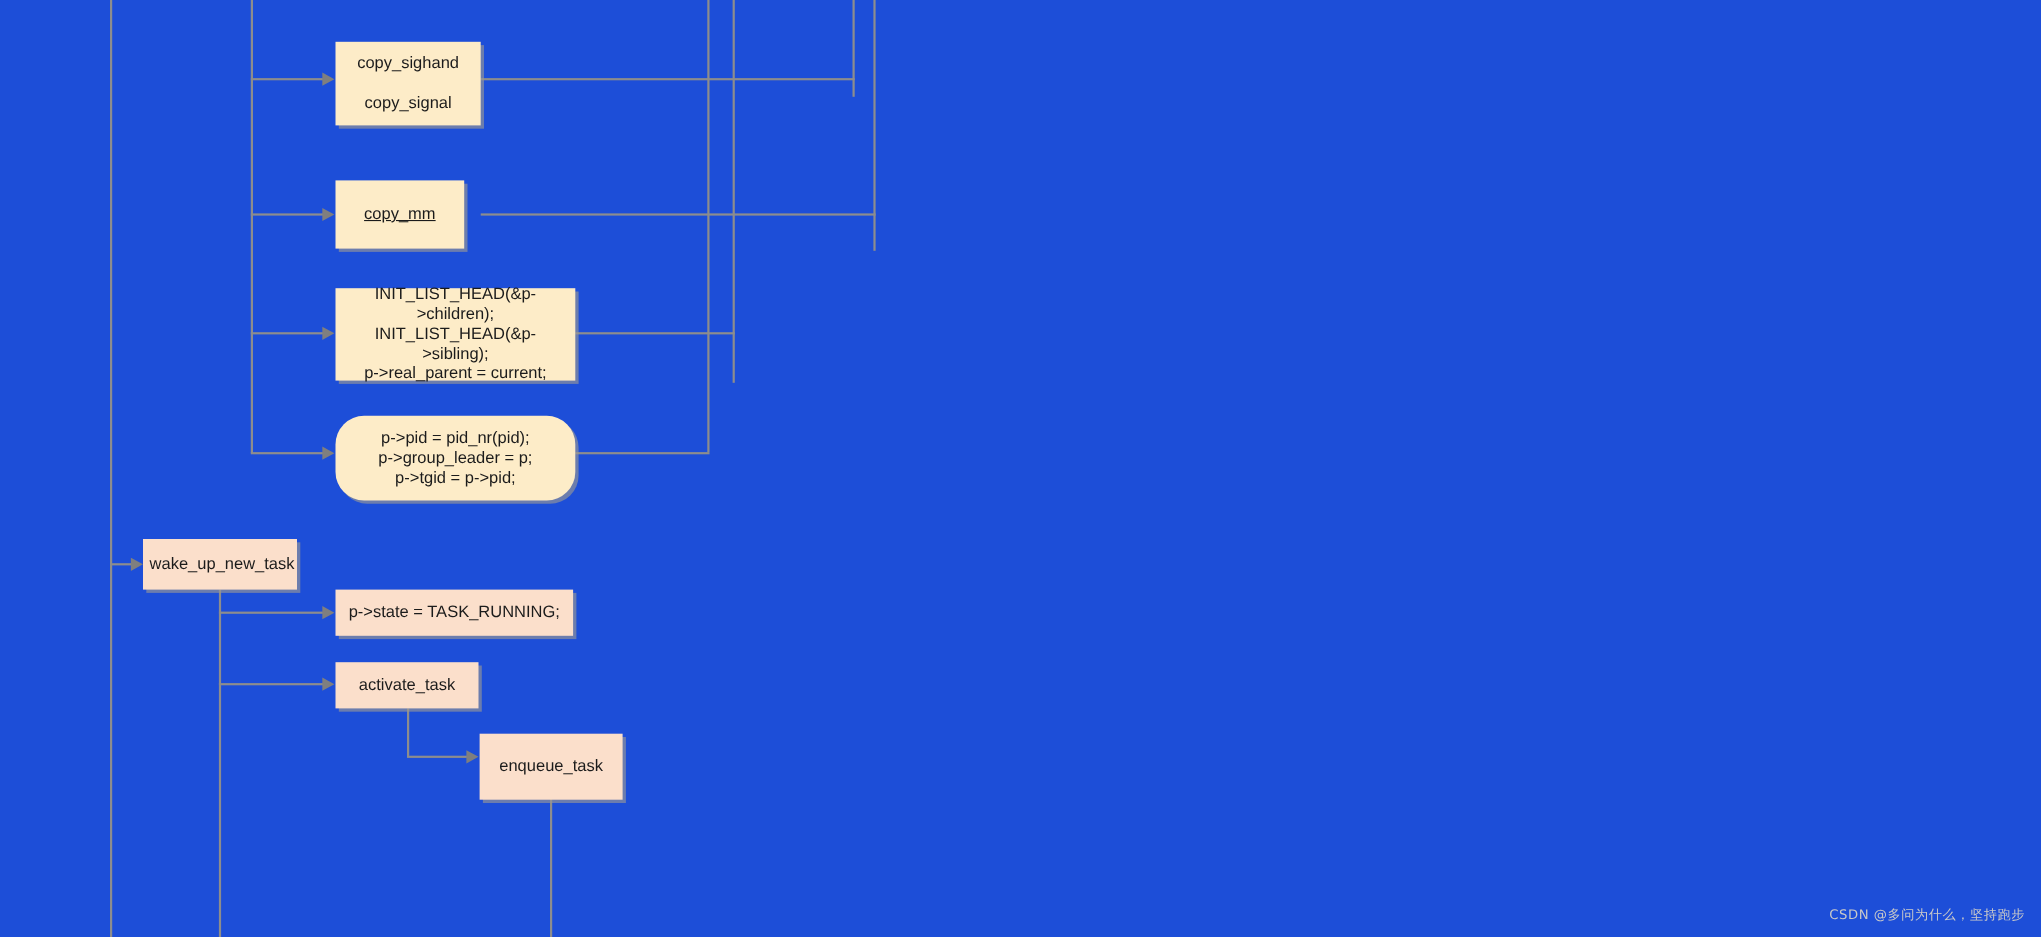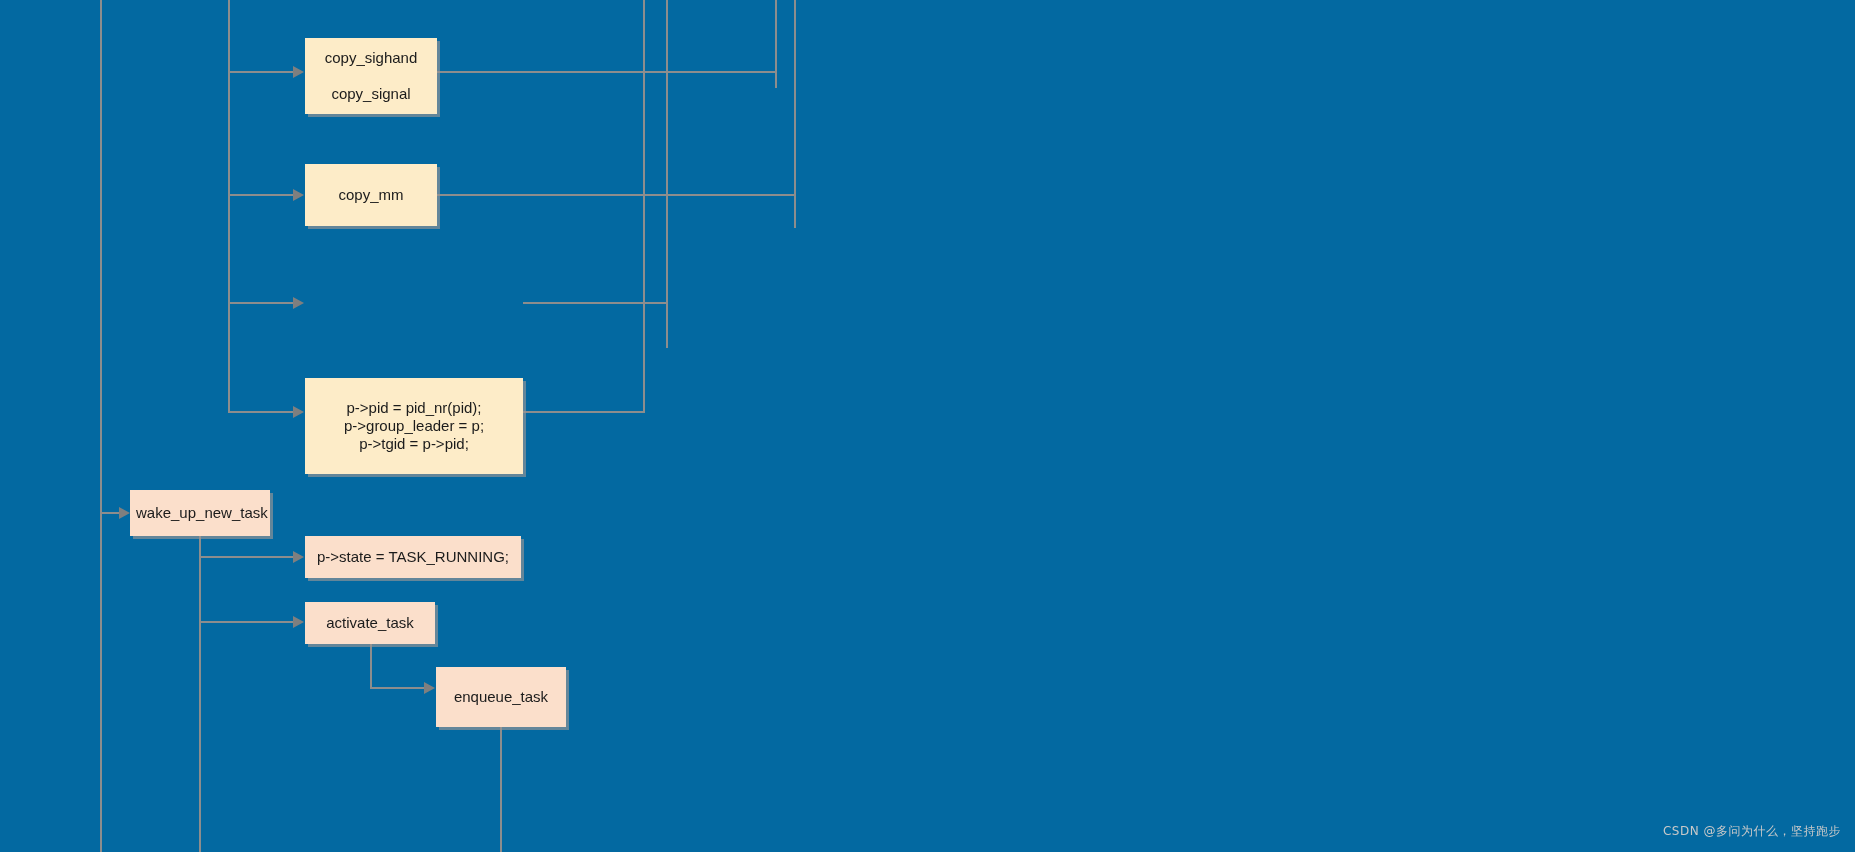--- a/index.html
+++ b/index.html
@@ -7,21 +7,21 @@
     padding: 0;
     background: #ffffff;
   }
   body {
     font-family: "Liberation Sans", "DejaVu Sans", sans-serif;
   }
   #canvas {
     position: relative;
     width: 1855px;
     height: 852px;
-    background: #0369a1;
+    background: #1d4ed8;
     overflow: hidden;
   }
 
   
   .hline, .vline {
     position: absolute;
     background: #8d8d8d;
   }
   .hline { height: 2px; }
   .vline { width: 2px; }
@@ -115,26 +115,31 @@
   <div class="hline" style="left:370px; top:687px; width:55px;"></div>
   <div class="arrowhead" style="left:424px; top:682px;"></div>
 
   <div class="vline" style="left:500px; top:709px; height:143px;"></div>
 
   <div class="node cream twoline" style="left:305px; top:38px; width:132px; height:76px; flex-direction:column; justify-content:center;">
     <span class="txt">copy_sighand</span>
     <span class="txt">copy_signal</span>
   </div>
 
-  <div class="node cream" style="left:305px; top:164px; width:132px; height:62px;">
+  <div class="node cream" style="left:305px; top:164px; width:117px; height:62px;text-decoration:underline;">
     <span class="txt">copy_mm</span>
   </div>
 
+  <div class="node cream" style="left:305px; top:262px; width:218px; height:84px;">
+    <span class="txt">INIT_LIST_HEAD(&amp;p-&gt;children);
+INIT_LIST_HEAD(&amp;p-&gt;sibling);
+p-&gt;real_parent = current;</span>
+  </div>
 
-  <div class="node cream" style="left:305px; top:378px; width:218px; height:96px;">
+  <div class="node cream" style="left:305px; top:378px; width:218px; height:77px;border-radius:26px;">
     <span class="txt">p-&gt;pid = pid_nr(pid);
 p-&gt;group_leader = p;
 p-&gt;tgid = p-&gt;pid;</span>
   </div>
 
   <div class="node peach" style="left:130px; top:490px; width:140px; height:46px;">
     <span class="txt">wake_up_new_task</span>
   </div>
 
   <div class="node peach" style="left:305px; top:536px; width:216px; height:42px;">

